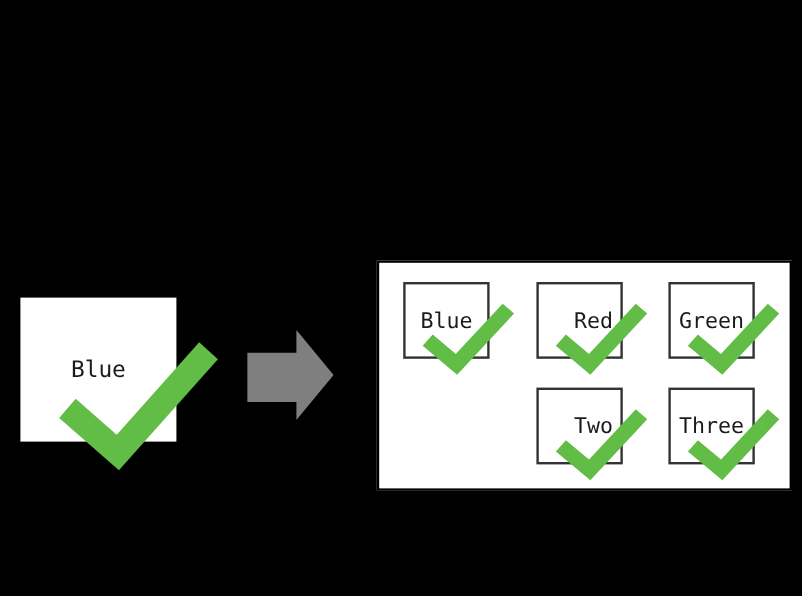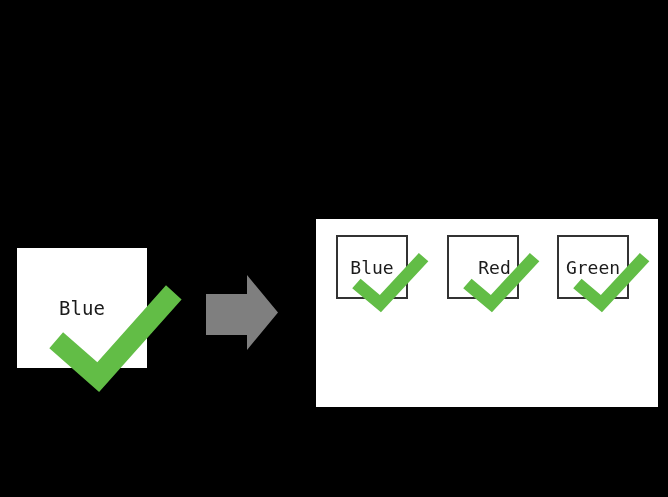--- a/index.html
+++ b/index.html
@@ -98,16 +98,28 @@
     </div>
 
     <div class="cell c2 r0">
       <span class="cell-label">Green</span>
       <svg class="small-check" viewBox="0 0 100 75" preserveAspectRatio="none">
         <path class="check-path" d="M8 42 L38 68 L92 8" stroke-width="16"></path>
       </svg>
     </div>
 
 
+    <div class="cell c1 r1">
+      <span class="cell-label">Two</span>
+      <svg class="small-check" viewBox="0 0 100 75" preserveAspectRatio="none">
+        <path class="check-path" d="M8 42 L38 68 L92 8" stroke-width="16"></path>
+      </svg>
+    </div>
 
+    <div class="cell c2 r1">
+      <span class="cell-label">Three</span>
+      <svg class="small-check" viewBox="0 0 100 75" preserveAspectRatio="none">
+        <path class="check-path" d="M8 42 L38 68 L92 8" stroke-width="16"></path>
+      </svg>
+    </div>
 
   </div>
 </div>
 
 </body></html>

